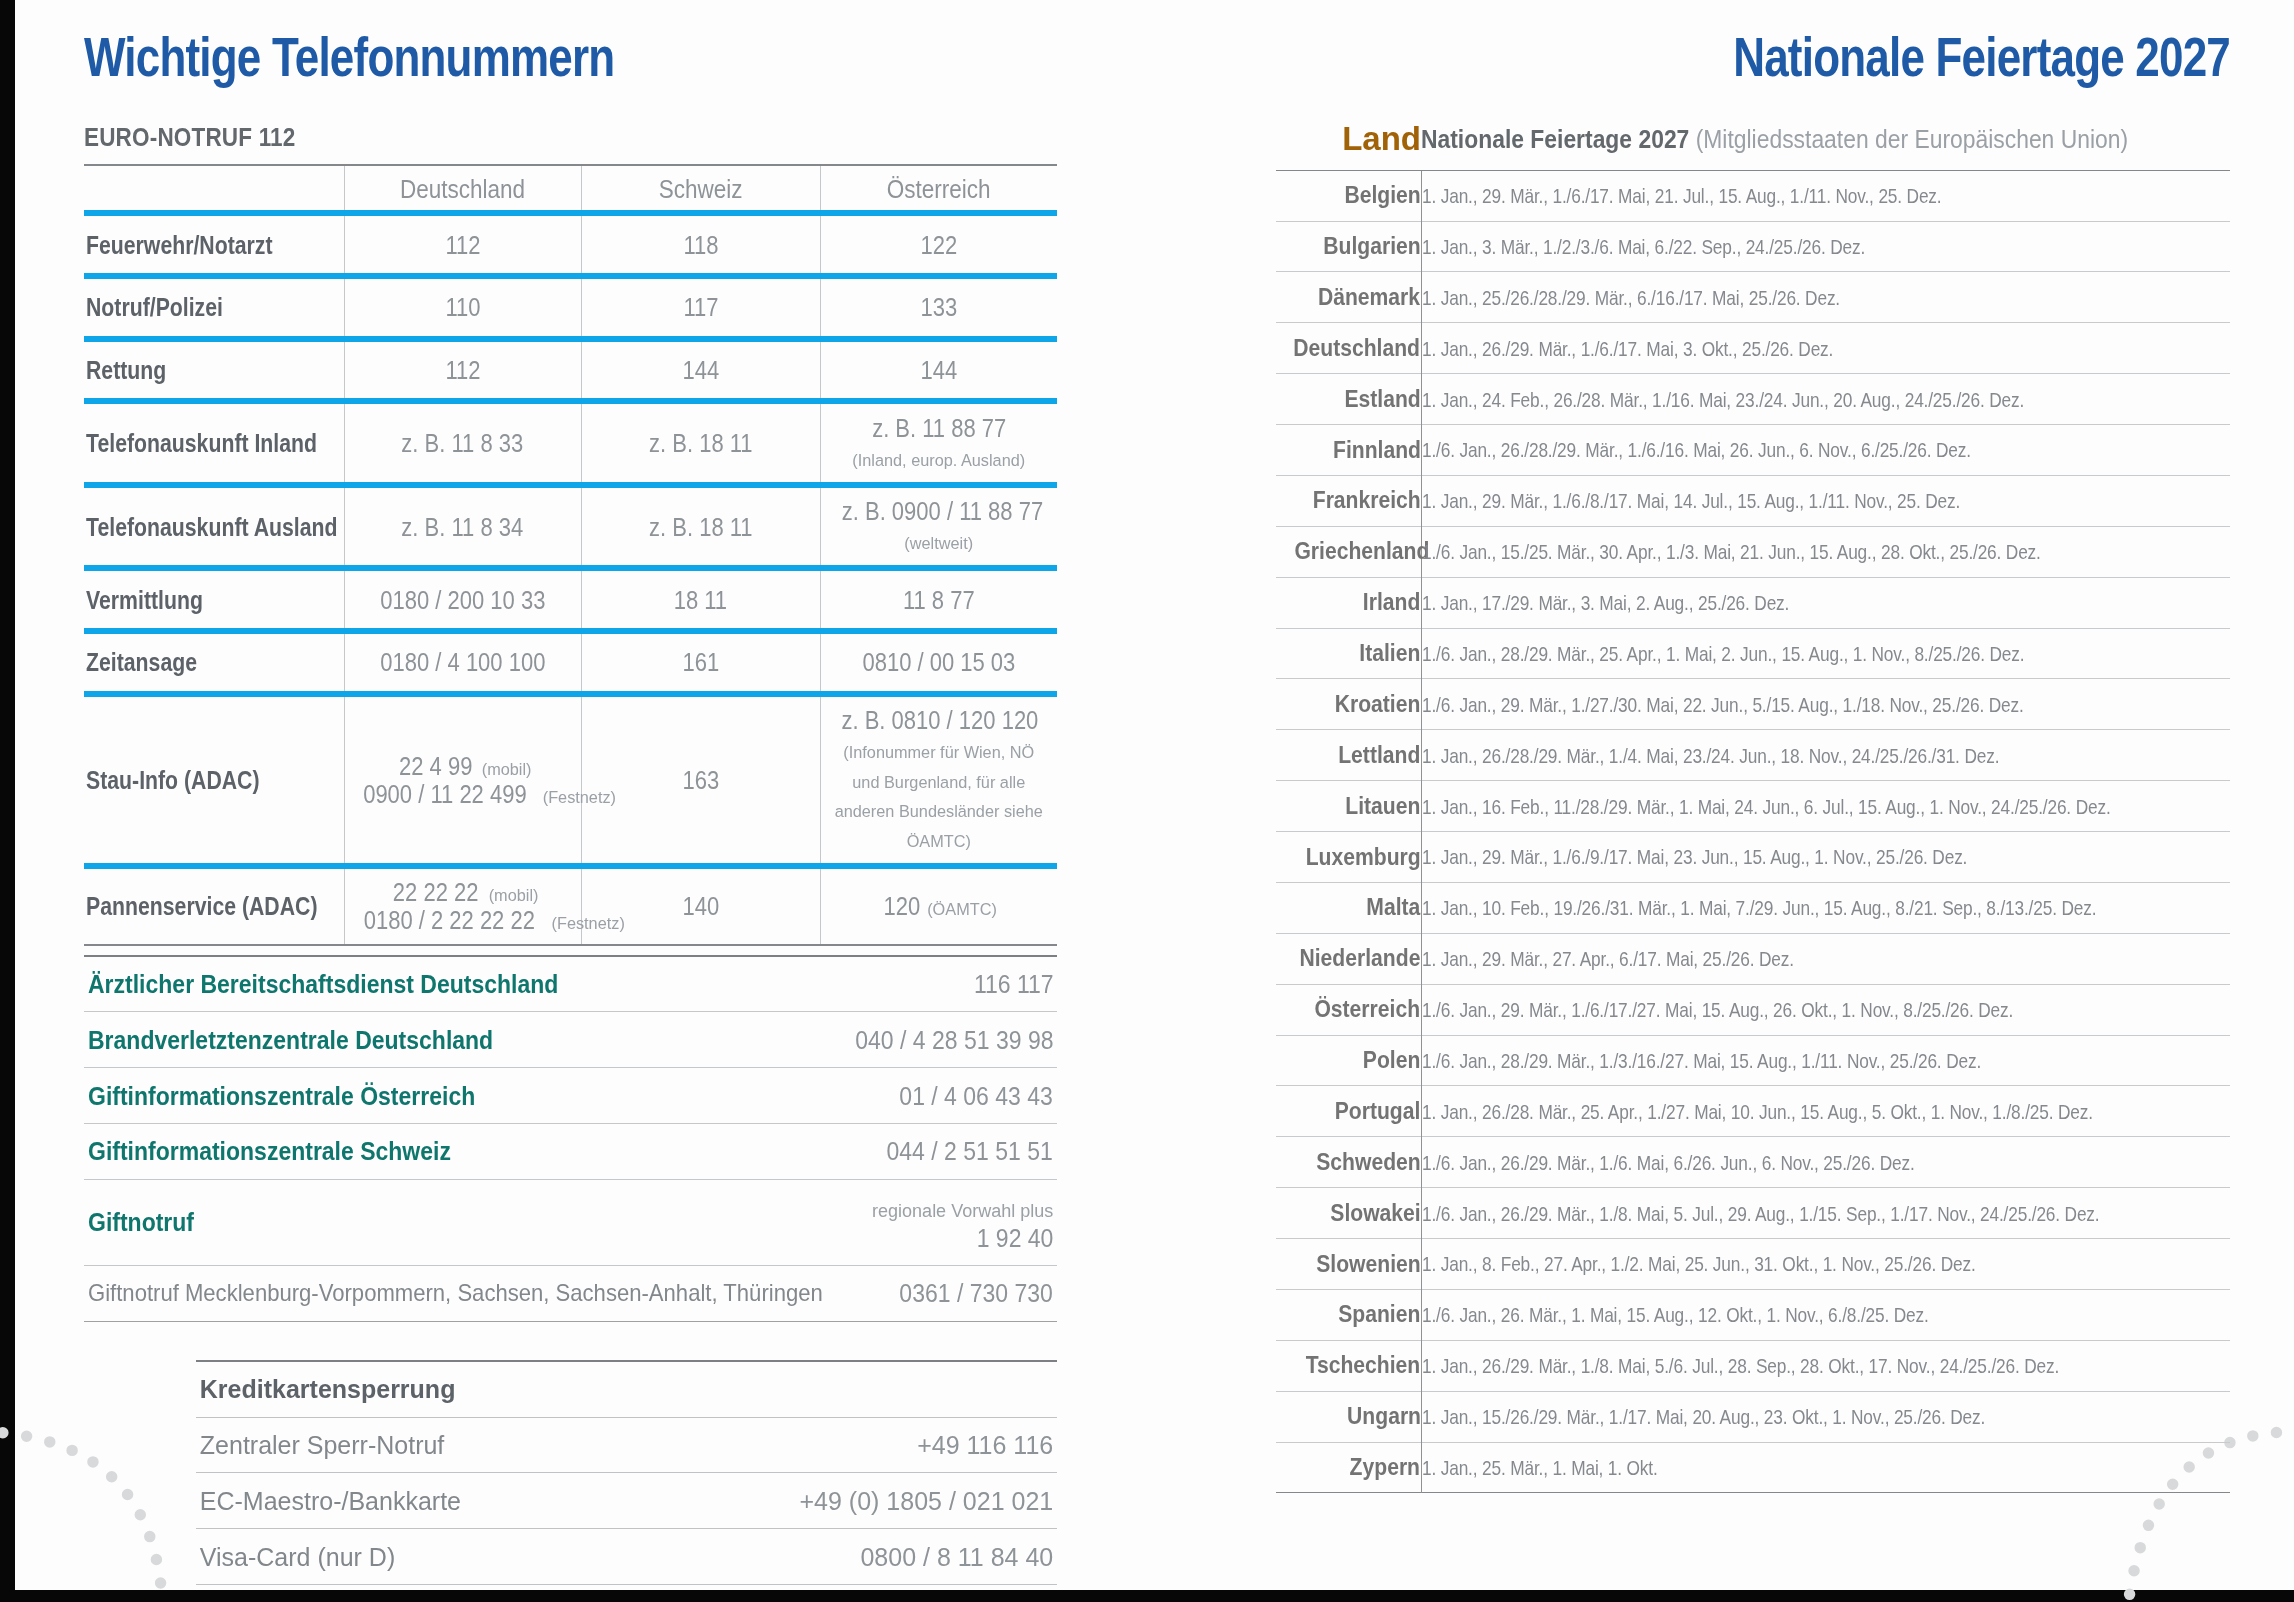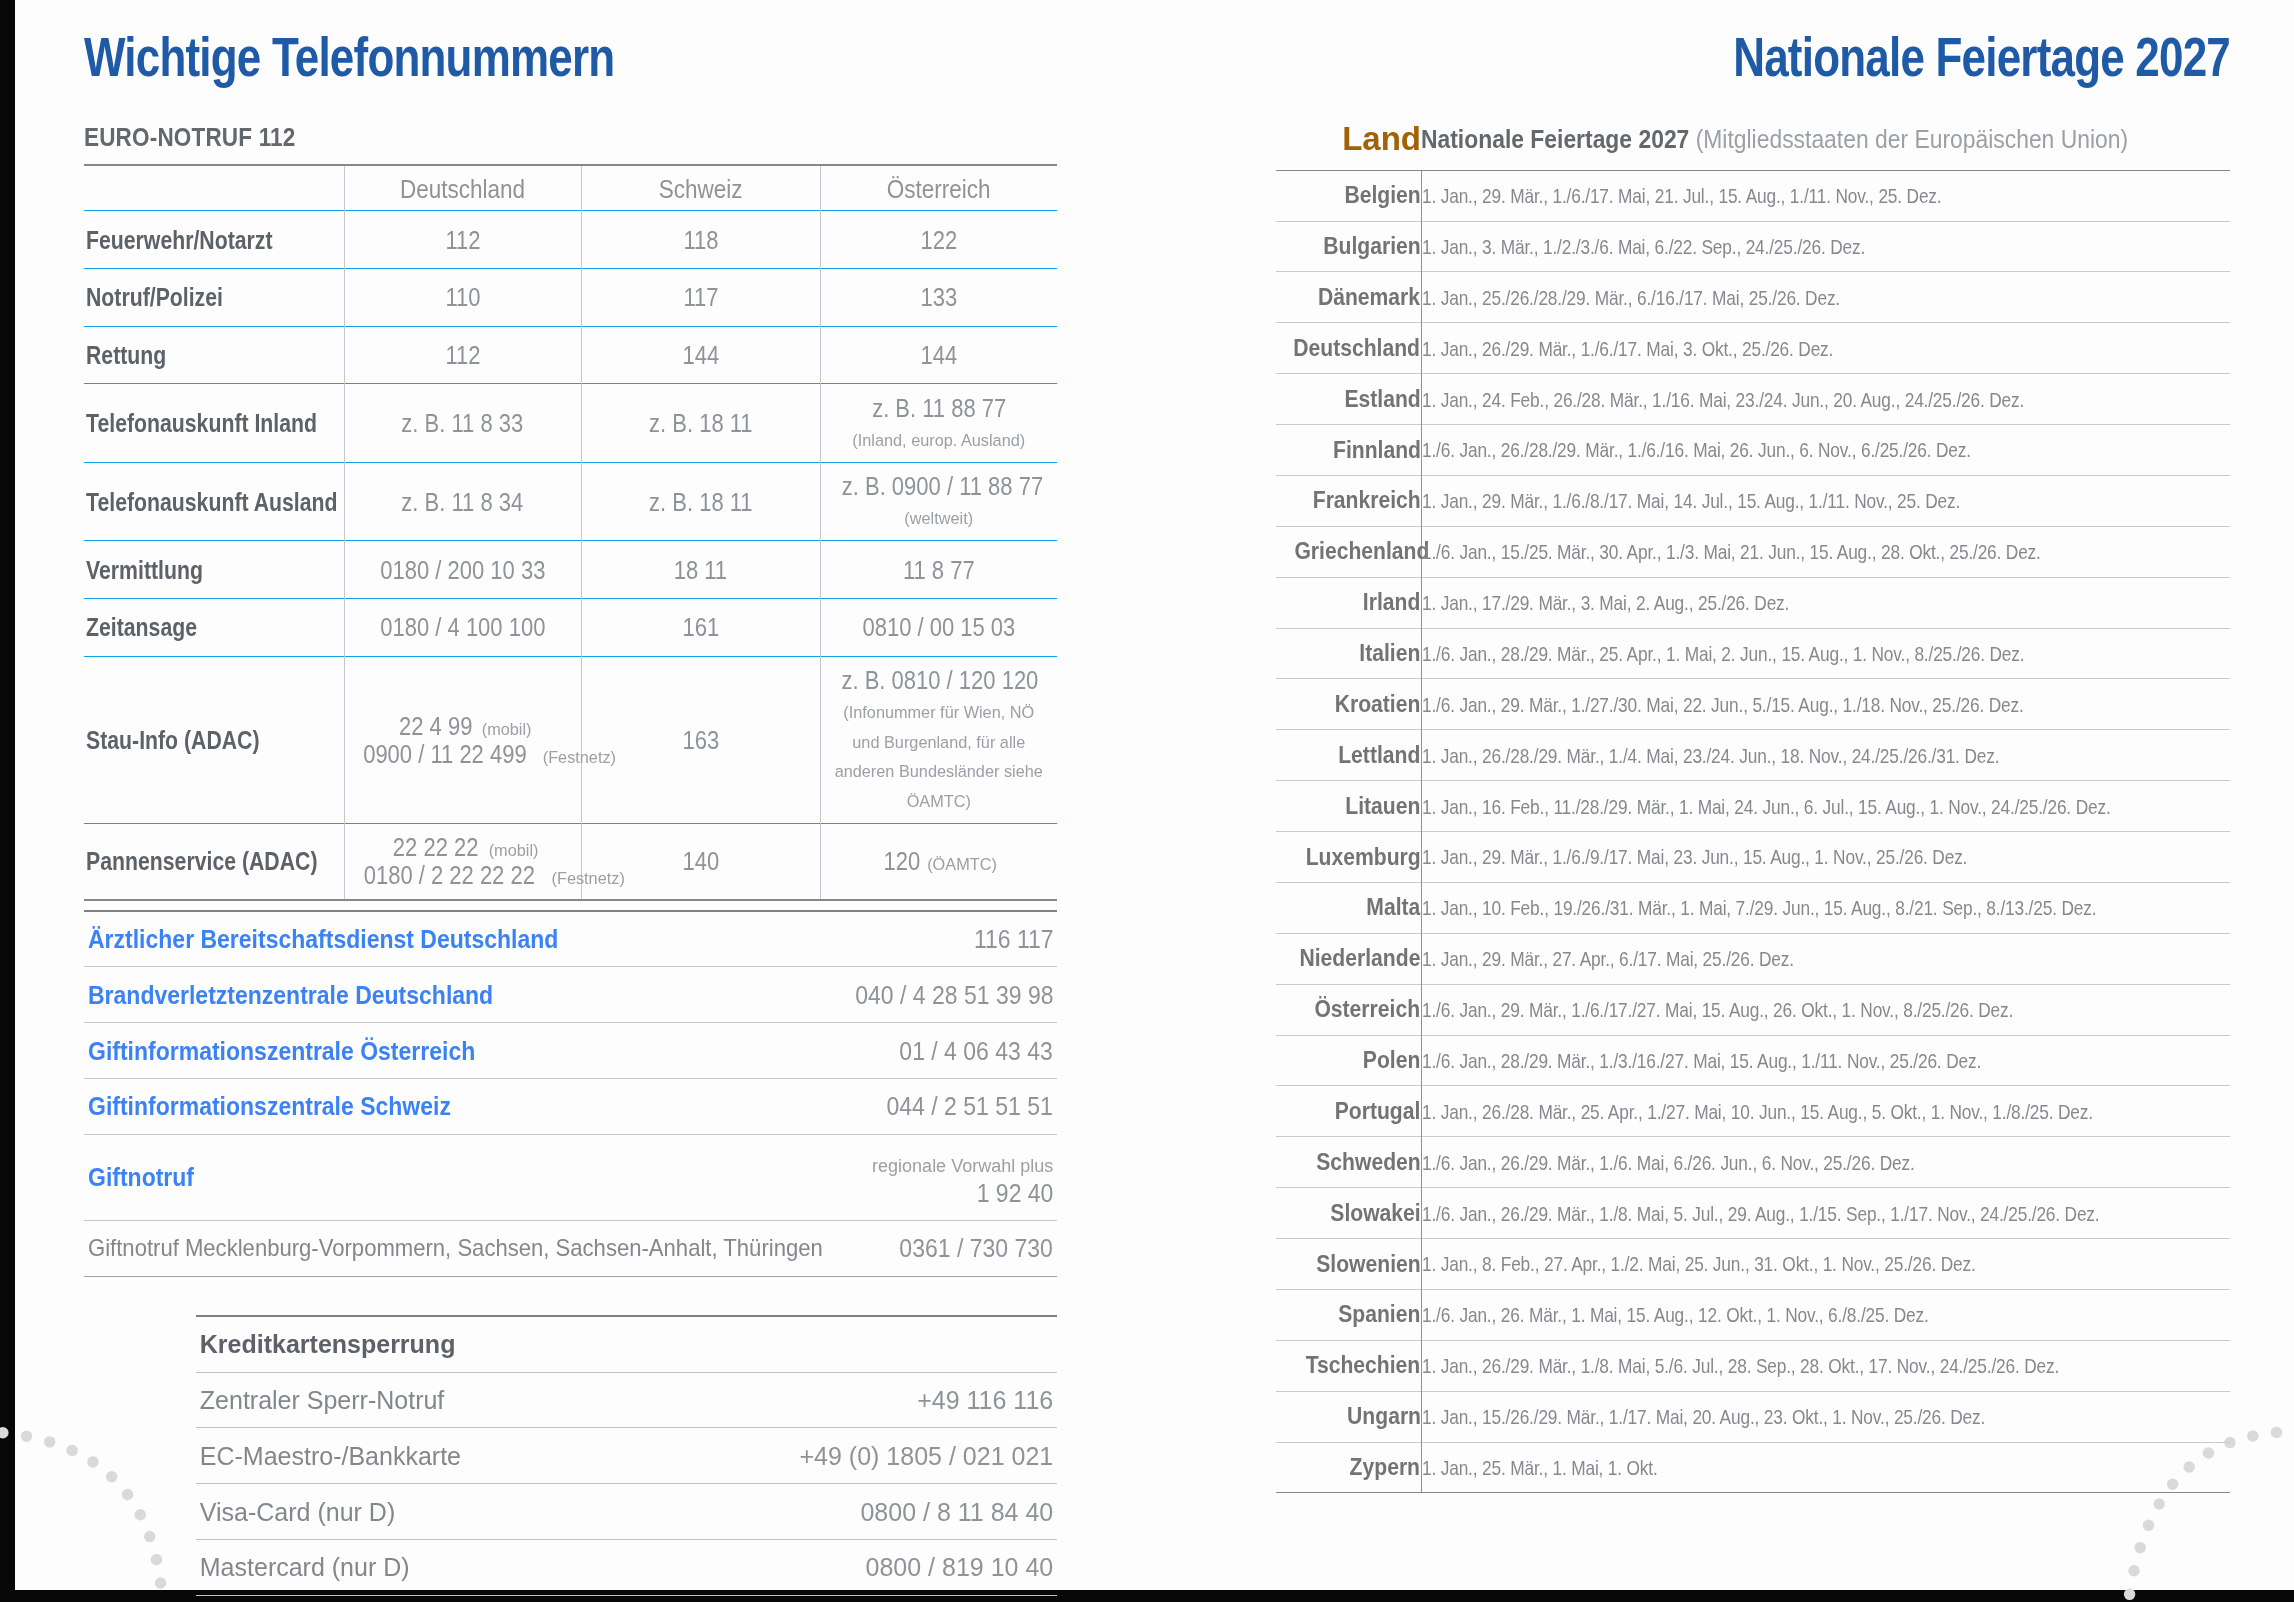--- a/index.html
+++ b/index.html
@@ -20,35 +20,35 @@
   h1 .sq{display:inline-block;transform:scaleX(.80);transform-origin:0 50%;letter-spacing:-1px;}
   .euro-label{margin-top:36px;font-size:25px;font-weight:bold;color:#63686d;letter-spacing:0.2px;}
   .euro-label .sq{display:inline-block;transform:scaleX(.9);transform-origin:0 50%;}
 
   table{border-collapse:collapse;table-layout:fixed;width:100%;}
   td,th{vertical-align:middle;line-height:1.12;}
 
   #emergency-table{margin-top:12.4px;border-top:2.4px solid #85888b;border-bottom:2.4px solid #85888b;}
   #emergency-table th{font-weight:normal;color:#8e9398;font-size:25px;padding:8.6px 5.7px 7.6px;text-align:center;}
   #emergency-table th .sq{display:inline-block;transform:scaleX(.9);transform-origin:50% 50%;white-space:nowrap;}
-  #emergency-table tbody td{border-top:1px solid #0ea5e9;}
+  #emergency-table tbody td{border-top:6px solid #0ea5e9;}
   #emergency-table th + th, #emergency-table td + td{border-left:1px solid #c5c8ca;}
   td.rlabel{font-size:25px;font-weight:bold;color:#5c6268;padding:14.3px 3.8px 14.3px 1.9px;text-align:left;}
   td.rlabel .sq{display:inline-block;transform:scaleX(.85);transform-origin:0 50%;white-space:nowrap;}
   td.vcell{font-size:25px;color:#8e9398;text-align:center;padding:9.6px 7.6px;}
   .cline{white-space:nowrap;}
   .cline .v{display:inline-block;transform:scaleX(.88);transform-origin:50% 50%;white-space:nowrap;}
   .nt{font-size:16.3px;color:#9aa0a5;}
   .nt.inl{margin-left:4.8px;}
   .cline.noteline{white-space:normal;line-height:1.18;margin-top:1px;}
 
   #services-table{margin-top:8.6px;border-top:2.9px solid #7c8083;border-bottom:1.9px solid #9fa2a5;}
   #services-table td{border-top:1px solid #c5c8ca;padding:13.4px 3.8px;}
   #services-table tr:first-child td{border-top:none;}
-  td.slabel{font-size:25px;font-weight:bold;color:#3b82f6;text-align:left;}
+  td.slabel{font-size:25px;font-weight:bold;color:#0f766e;text-align:left;}
   td.slabel .sq{display:inline-block;transform:scaleX(.92);transform-origin:0 50%;white-space:nowrap;}
   td.slabel.light{font-weight:normal;color:#82878c;font-size:24px;}
   td.svalue{font-size:25px;color:#8e9398;text-align:right;padding-right:5.7px;}
   td.svalue .nt{font-size:18px;margin-left:46px;}
   td.svalue .cline .v{transform-origin:100% 50%;transform:scaleX(.92);}
 
   #credit-wrap{margin-left:112px;margin-top:38px;}
   #credit-table{border-top:2.9px solid #7c8083;border-bottom:2.9px solid #6f7376;}
   #credit-table td{border-top:1px solid #c0c3c5;padding:13.4px 3.8px;}
   #credit-table tr:first-child td{border-top:none;}

